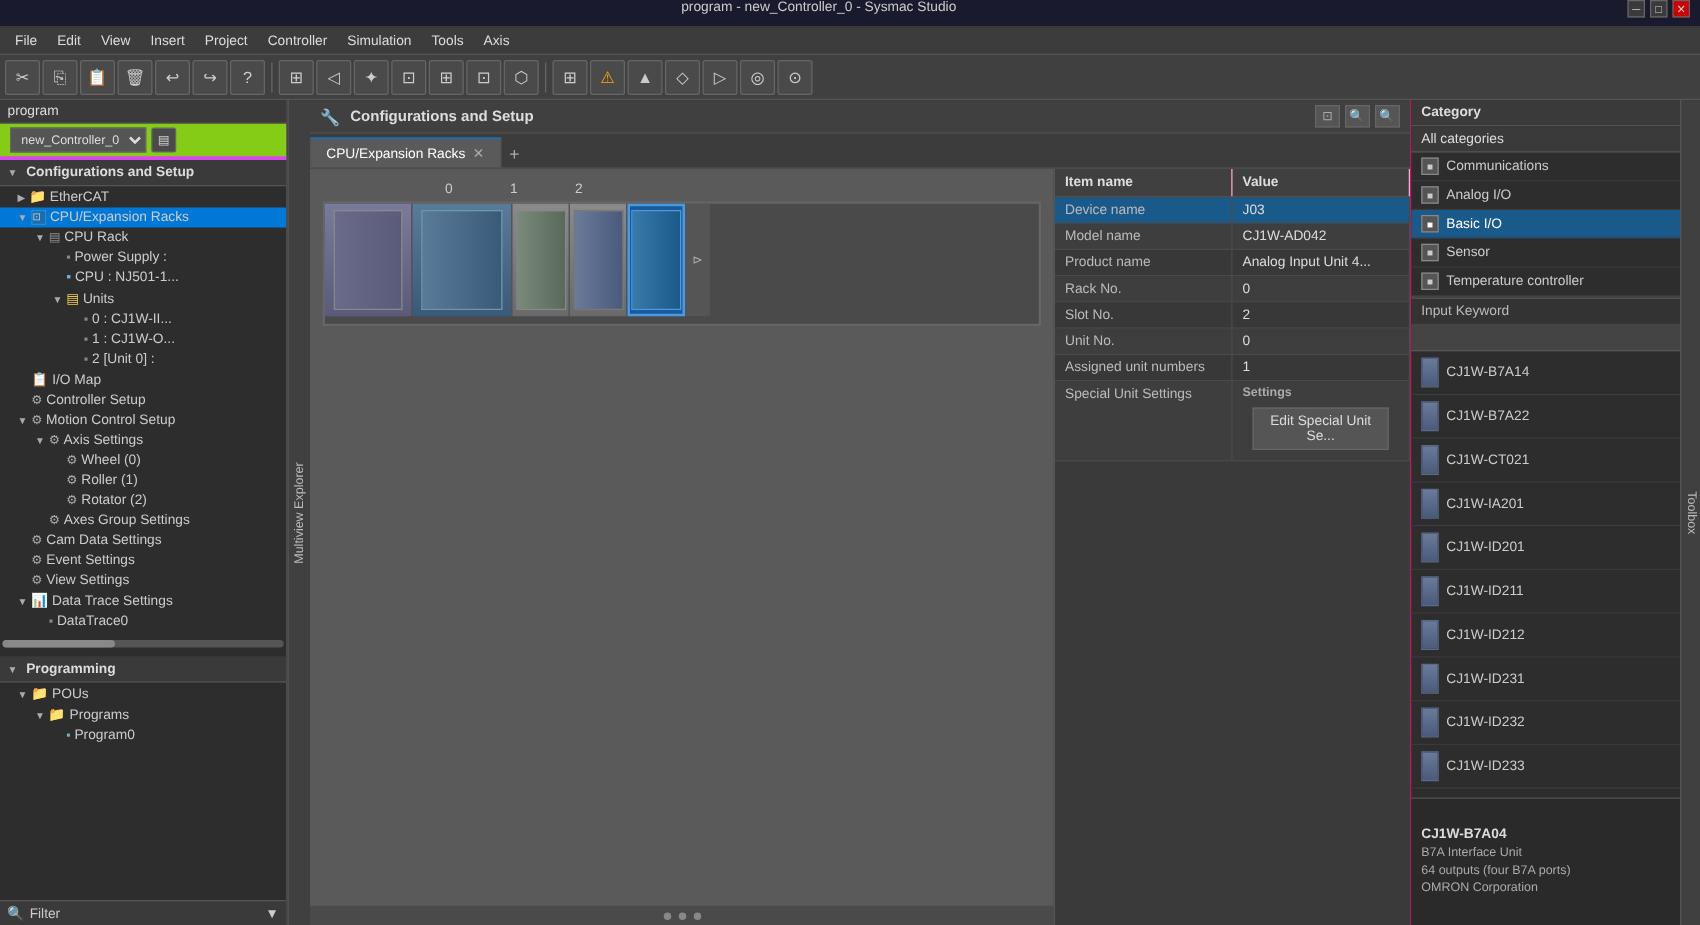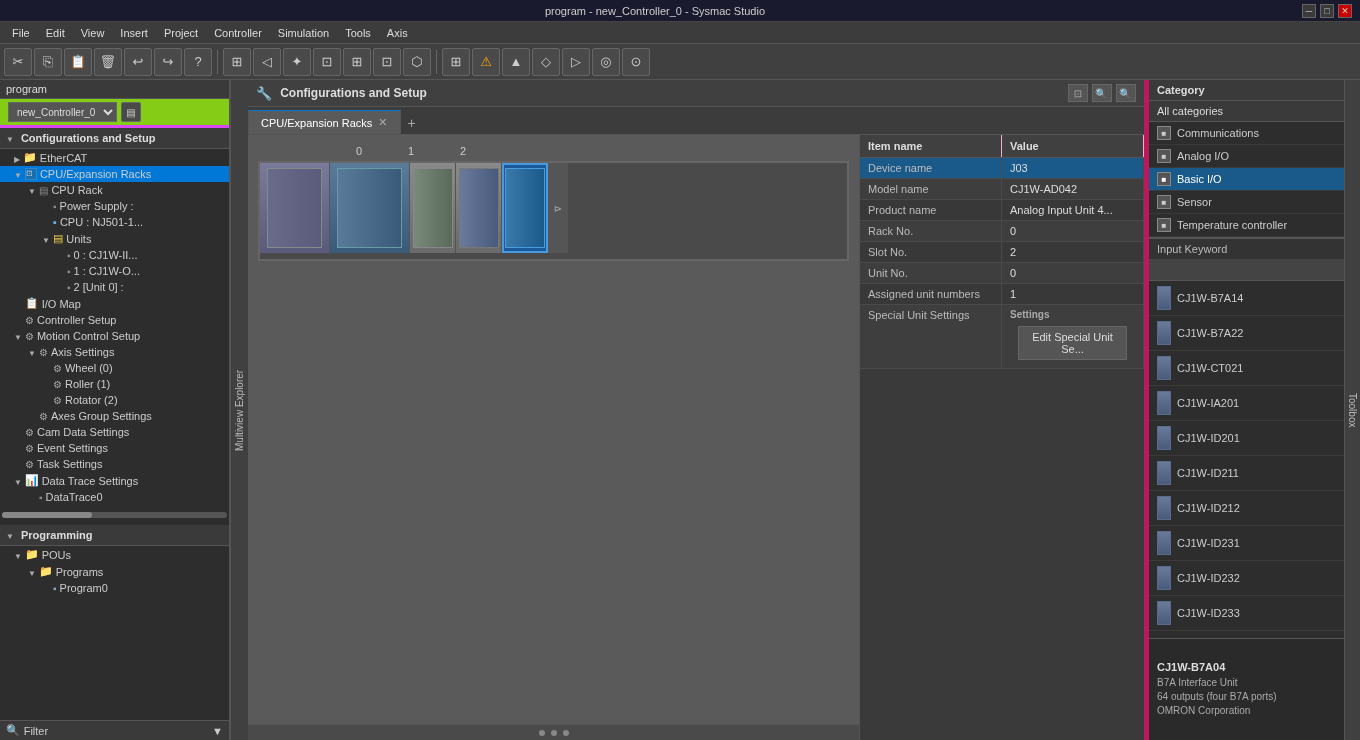--- a/index.html
+++ b/index.html
@@ -1,19 +1,19 @@
 <!DOCTYPE html>
 <html><head>
   <meta charset="utf-8">
   <style>
     * { margin: 0; padding: 0; box-sizing: border-box; }
     body { font-family: 'Segoe UI', Tahoma, sans-serif; font-size: 11px; background: #2d2d2d; color: #ccc; width: 1360px; height: 740px; overflow: hidden; }
 
     
-    #title-bar { background: #1a1a2e; height: 22px; display: flex; align-items: center; padding: 0 8px; color: #ccc; font-size: 11px; border-bottom: 1px solid #444; }
+    #title-bar { background: #1a1a2e; height: 22px; display: flex; align-items: flex-start; padding: 0 8px; color: #ccc; font-size: 11px; border-bottom: 1px solid #444; }
     #title-bar span { flex: 1; text-align: center; }
     .title-controls { display: flex; gap: 4px; }
     .title-btn { width: 14px; height: 14px; border: 1px solid #666; background: #3a3a3a; color: #ccc; font-size: 9px; display: flex; align-items: center; justify-content: center; cursor: pointer; }
     .title-btn.close { background: #c00; }
 
     
     #menu-bar { background: #3c3c3c; height: 22px; display: flex; align-items: center; padding: 0 4px; border-bottom: 1px solid #555; }
     .menu-item { padding: 2px 8px; color: #ddd; cursor: pointer; font-size: 11px; }
 
     
@@ -91,21 +91,21 @@
     .props-row { display: flex; border-bottom: 1px solid #4a4a4a; }
     .props-row:nth-child(odd) { background: #3e3e3e; }
     .props-row:nth-child(even) { background: #383838; }
     .props-row.selected { background: #1a5a8a; }
     .props-cell { flex: 1; padding: 4px 8px; color: #ccc; font-size: 11px; border-right: 1px solid #4a4a4a; }
     .props-cell.label { color: #bbb; }
     .props-cell.value { color: #ddd; }
     .props-btn { margin: 4px 8px; padding: 4px 8px; background: #555; border: 1px solid #666; color: #ddd; font-size: 11px; cursor: pointer; }
 
     
-    #right-panel { width: 200px; background: #2d2d2d; border-left: 5px solid #be185d; display: flex; flex-direction: column; }
+    #right-panel { width: 216px; background: #2d2d2d; border-left: 1px solid #be185d; display: flex; flex-direction: column; }
     #right-panel-header { background: #3a3a3a; padding: 4px 8px; font-size: 11px; color: #ddd; border-bottom: 1px solid #555; font-weight: bold; }
     .category-list { display: flex; flex-direction: column; border-bottom: 1px solid #555; }
     .category-item { padding: 4px 8px; color: #ccc; font-size: 11px; cursor: pointer; display: flex; align-items: center; gap: 6px; border-bottom: 1px solid #3a3a3a; }
     .category-item.selected { background: #1a5a8a; color: #fff; }
     .cat-icon { width: 14px; height: 14px; border: 1px solid #888; background: #555; display: inline-block; font-size: 8px; display: flex; align-items: center; justify-content: center; }
 
     #keyword-label { padding: 4px 8px; color: #bbb; font-size: 11px; background: #333; border-bottom: 1px solid #444; border-top: 1px solid #555; }
     #keyword-input { width: 100%; background: #444; border: none; border-bottom: 1px solid #555; color: #ddd; padding: 4px 6px; font-size: 11px; }
 
     .module-list { flex: 1; overflow-y: auto; }
@@ -314,21 +314,21 @@
 
         <div class="tree-item indent-1">
           <span class="tri-none"></span>
           <span class="icon-gear">⚙</span>
           <span>Event Settings</span>
         </div>
 
         <div class="tree-item indent-1">
           <span class="tri-none"></span>
           <span class="icon-gear">⚙</span>
-          <span>Task Settings</span>
+          <span>View Settings</span>
         </div>
 
         <div class="tree-item indent-1">
           <span class="tri-open"></span>
           <span class="icon-folder">📊</span>
           <span>Data Trace Settings</span>
         </div>
 
         <div class="tree-item indent-2">
           <span class="tri-none"></span>

